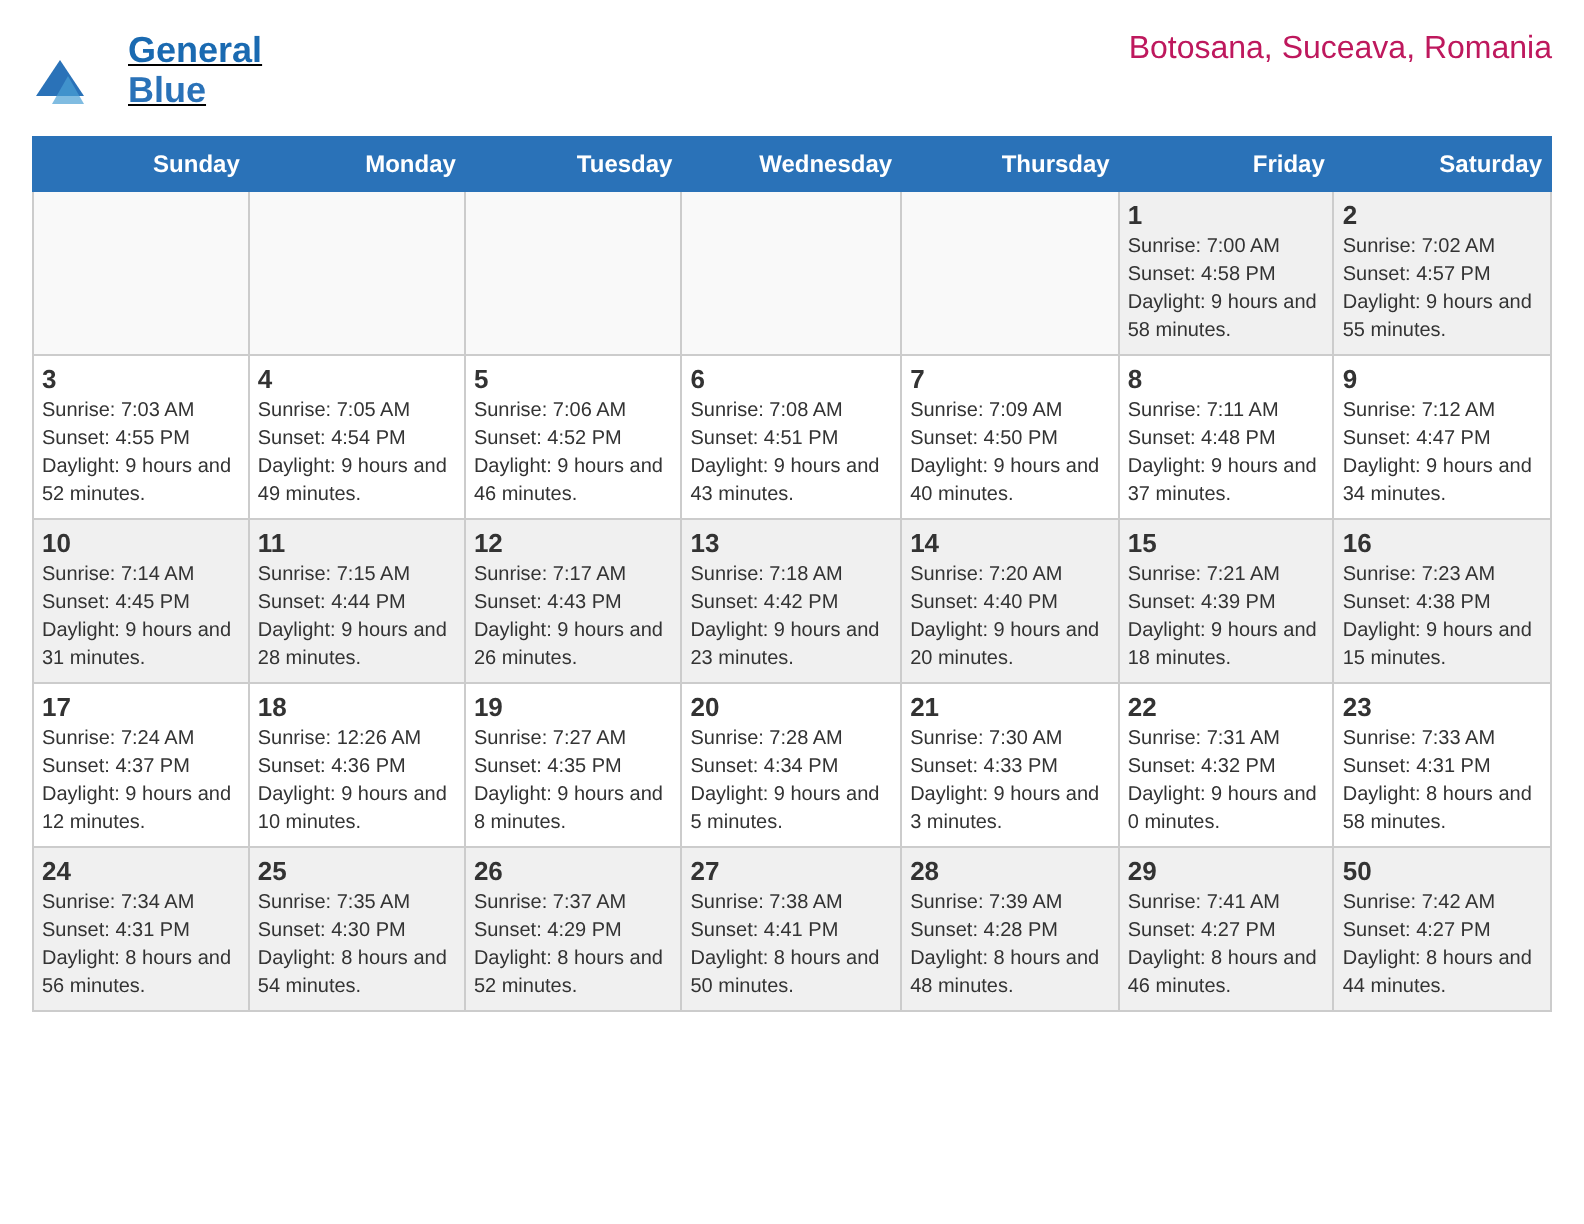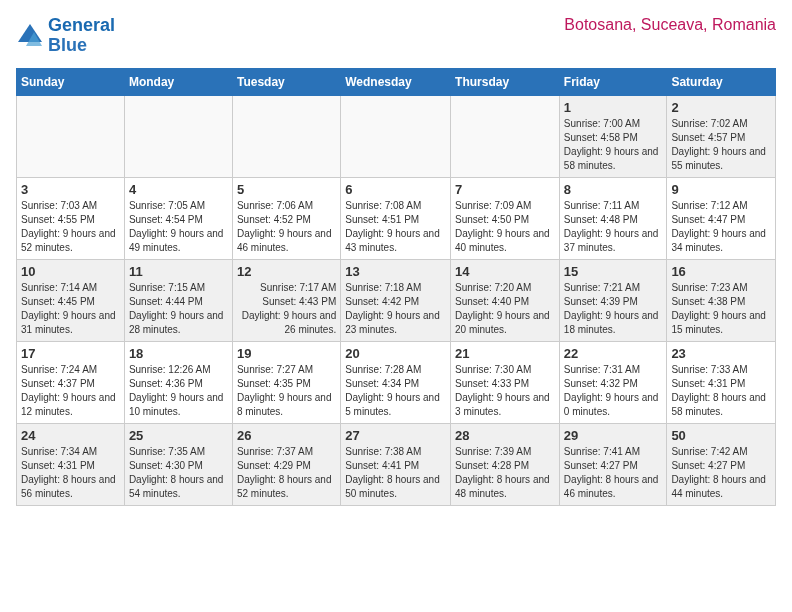--- a/index.html
+++ b/index.html
@@ -11,22 +11,23 @@
       padding: 16px;
     }
     .header-area {
       display: flex;
       justify-content: space-between;
       align-items: flex-start;
       margin-bottom: 12px;
     }
     .logo {
       display: flex;
-      align-items: center;
-      gap: 4px;
+      align-items: flex-end;
+      gap: 20px;
+      text-decoration: underline;
     }
     .logo-text {
       font-size: 18px;
       font-weight: bold;
       color: #333;
       line-height: 1.1;
     }
     .logo-text span {
       color: #1a6ab1;
     }
@@ -49,21 +50,21 @@
     table {
       width: 100%;
       border-collapse: collapse;
     }
     th {
       background-color: #2a72b8;
       color: #fff;
       font-size: 12px;
       font-weight: bold;
       padding: 6px 4px;
-      text-align: left;
+      text-align: right;
       border: 1px solid #2a72b8;
     }
     td {
       border: 1px solid #ccc;
       vertical-align: top;
       padding: 4px;
       width: 113px;
       min-height: 80px;
       font-size: 10px;
       color: #333;
@@ -190,21 +191,21 @@
 Daylight: 9 hours and 31 minutes.</div>
         </td>
         <td class="shaded">
           <span class="day-num">11</span>
           <div class="day-info" style="white-space: pre-line;">Sunrise: 7:15 AM
 Sunset: 4:44 PM
 Daylight: 9 hours and 28 minutes.</div>
         </td>
         <td class="shaded">
           <span class="day-num">12</span>
-          <div class="day-info" style="white-space: pre-line; text-align: right;">Sunrise: 7:17 AM
+          <div class="day-info" style="white-space: pre-line;">Sunrise: 7:17 AM
 Sunset: 4:43 PM
 Daylight: 9 hours and 26 minutes.</div>
         </td>
         <td class="shaded">
           <span class="day-num">13</span>
           <div class="day-info" style="white-space: pre-line;">Sunrise: 7:18 AM
 Sunset: 4:42 PM
 Daylight: 9 hours and 23 minutes.</div>
         </td>
         <td class="shaded">

